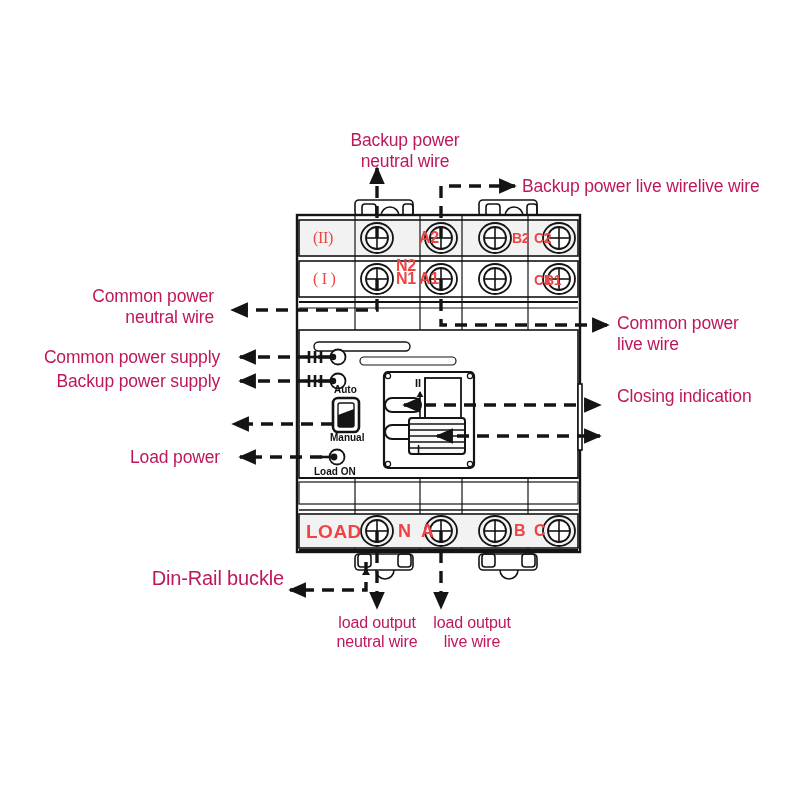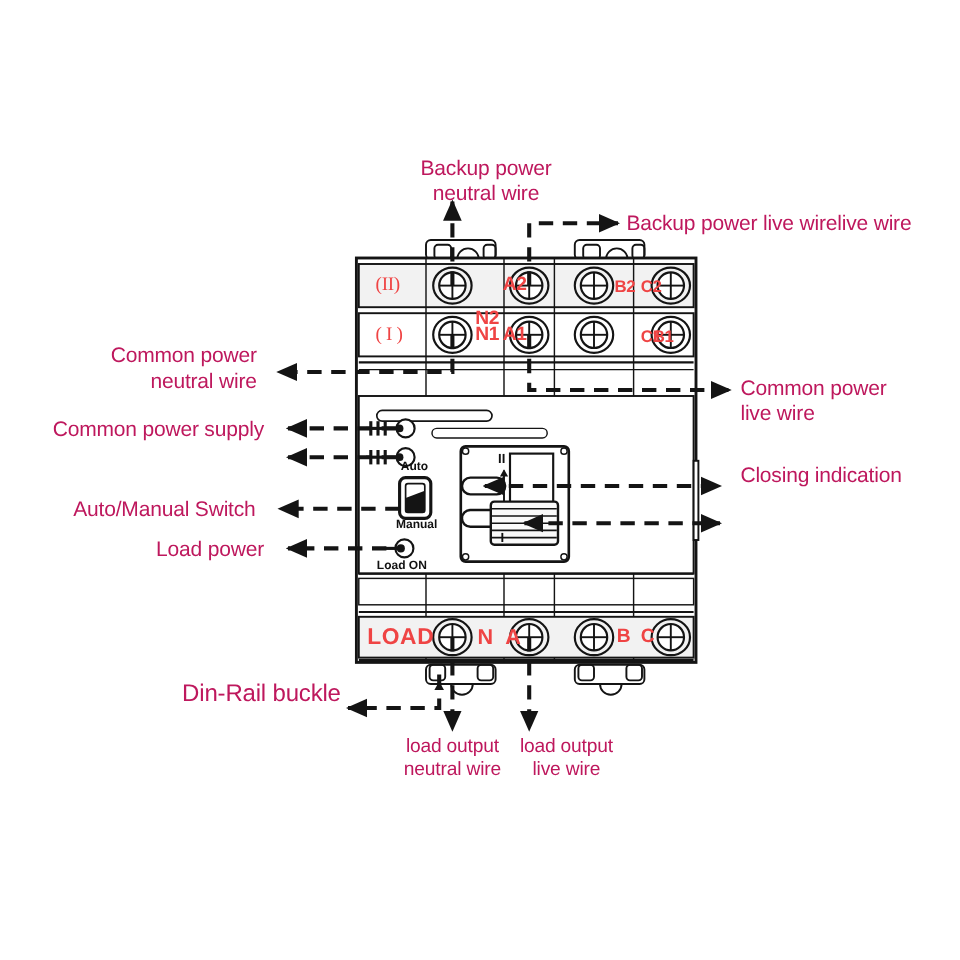--- a/index.html
+++ b/index.html
@@ -345,21 +345,21 @@
 neutral wire</div>
 
   <div class="lbl right" style="left:522px; top:176px; width:278px;">Backup power live wirelive wire</div>
   <div class="lbl right" style="left:617px; top:313px; width:175px;">Common power
 live wire</div>
   <div class="lbl right" style="left:617px; top:386px; width:180px;">Closing indication</div>
 
   <div class="lbl left" style="left:62px; top:286px; width:152px;">Common power
 neutral wire</div>
   <div class="lbl left" style="left:8px; top:347px; width:212px;">Common power supply</div>
-  <div class="lbl left" style="left:28px; top:414px; width:185px;">Auto/Manual Switch</div>
+  <div class="lbl left" style="left:8px; top:371px; width:212px;">Backup power supply</div>
   <div class="lbl left" style="left:60px; top:447px; width:160px;">Load power</div>
   <div class="lbl left" style="left:122px; top:567px; width:162px; font-size:20px;">Din-Rail buckle</div>
 
   <div class="lbl center" style="left:307px; top:614px; width:140px; font-size:16px;">load output
 neutral wire</div>
   <div class="lbl center" style="left:410px; top:614px; width:124px; font-size:16px;">load output
 live wire</div>
 
 </div>
 

